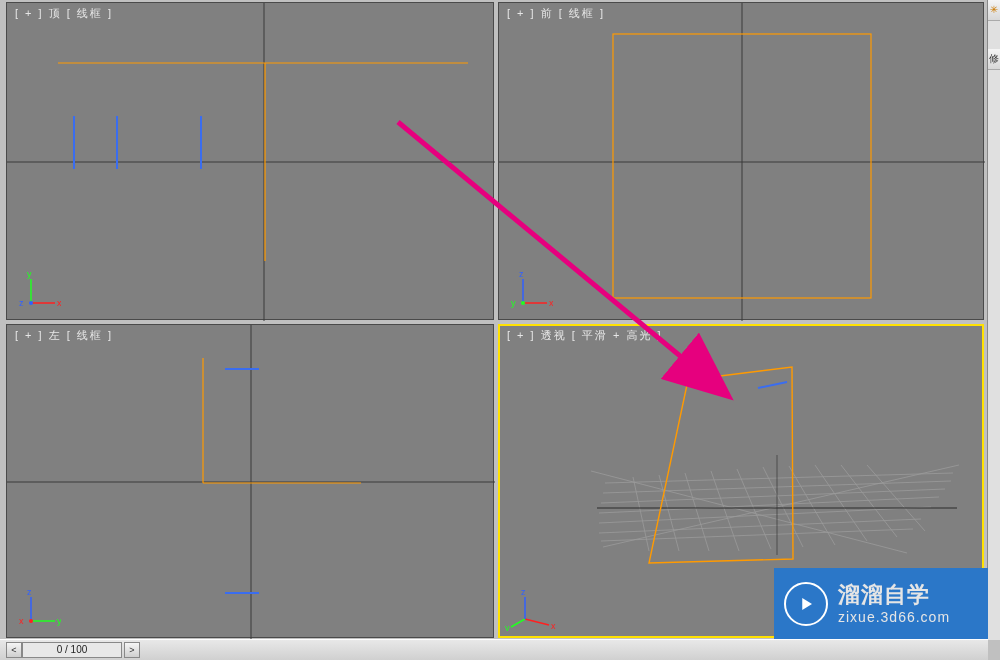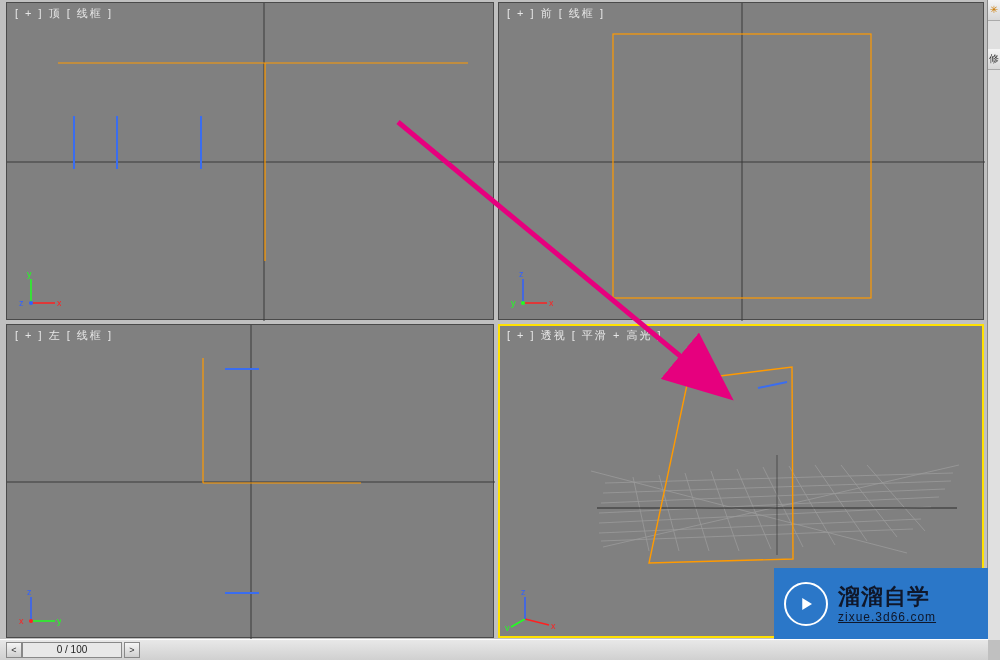--- a/index.html
+++ b/index.html
@@ -89,34 +89,34 @@
   .scrub-left { margin-left: 6px; }
   .watermark {
     position: absolute;
     right: 12px; bottom: 20px;
     width: 214px; height: 72px;
     background: #2b77c8;
     display: flex;
     align-items: center;
     padding: 0 10px;
     box-sizing: border-box;
-    color: #0f172a;
+    color: #e5e5e5;
   }
   .wm-icon {
     width: 40px; height: 40px;
     border: 2px solid #fff;
     border-radius: 50%;
     display:flex; align-items:center; justify-content:center;
     margin-right: 10px;
     flex-shrink:0;
   }
   .wm-icon svg { width:18px; height:18px; }
   .wm-text { display:flex; flex-direction:column; line-height:1.2; }
   .wm-text .t1 { font-size: 22px; font-weight: bold; letter-spacing: 1px;}
-  .wm-text .t2 { font-size: 12px; letter-spacing: 1px; text-decoration: underline; }
+  .wm-text .t2 { font-size: 14px; letter-spacing: 1px; }
   
   .arrow-overlay {
     position:absolute; top:0; left:0;
     width:1000px; height:660px;
     pointer-events:none;
   }
 </style>
 </head>
 <body>
 

